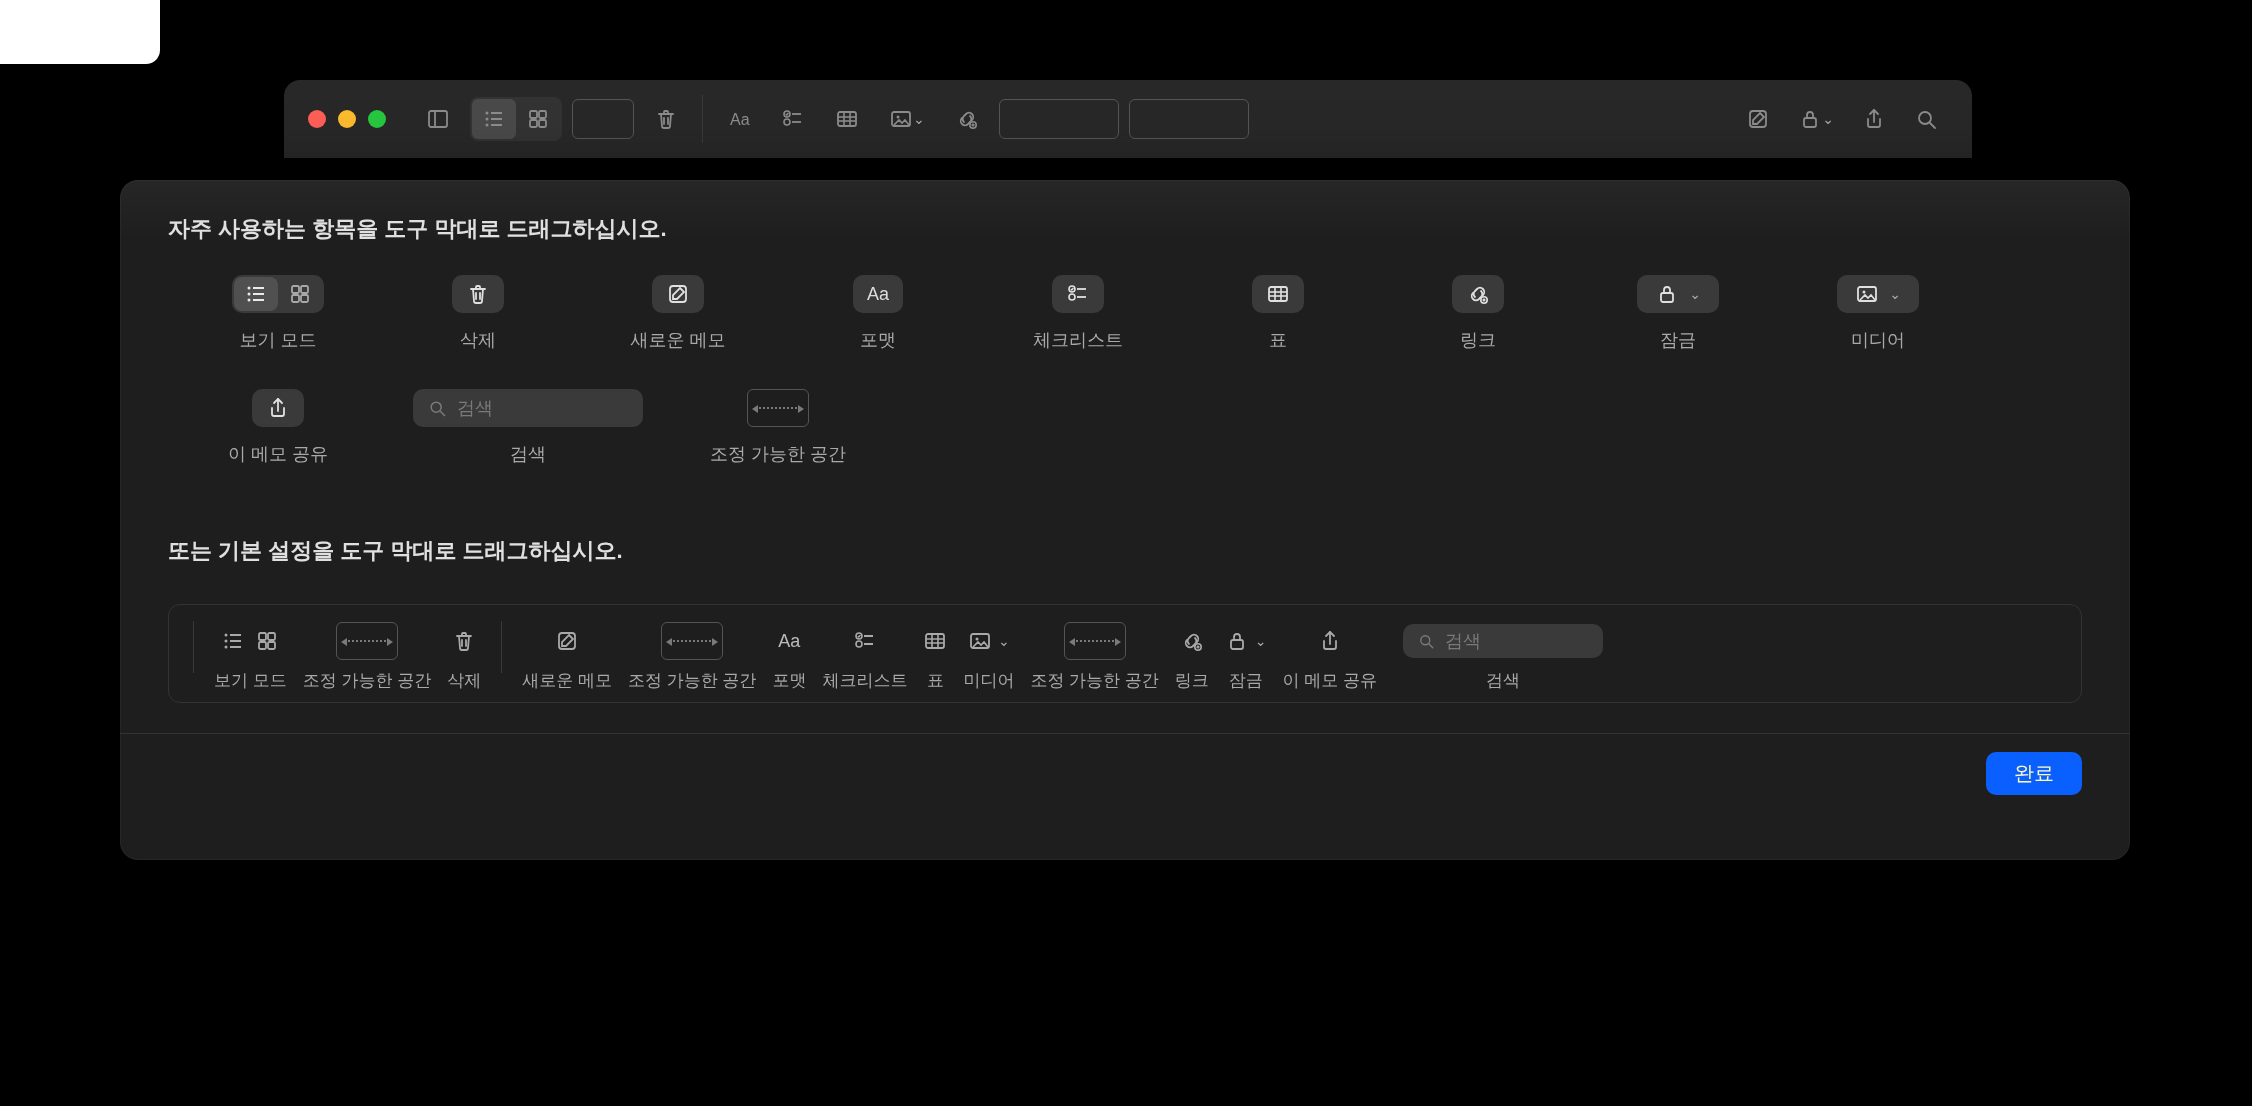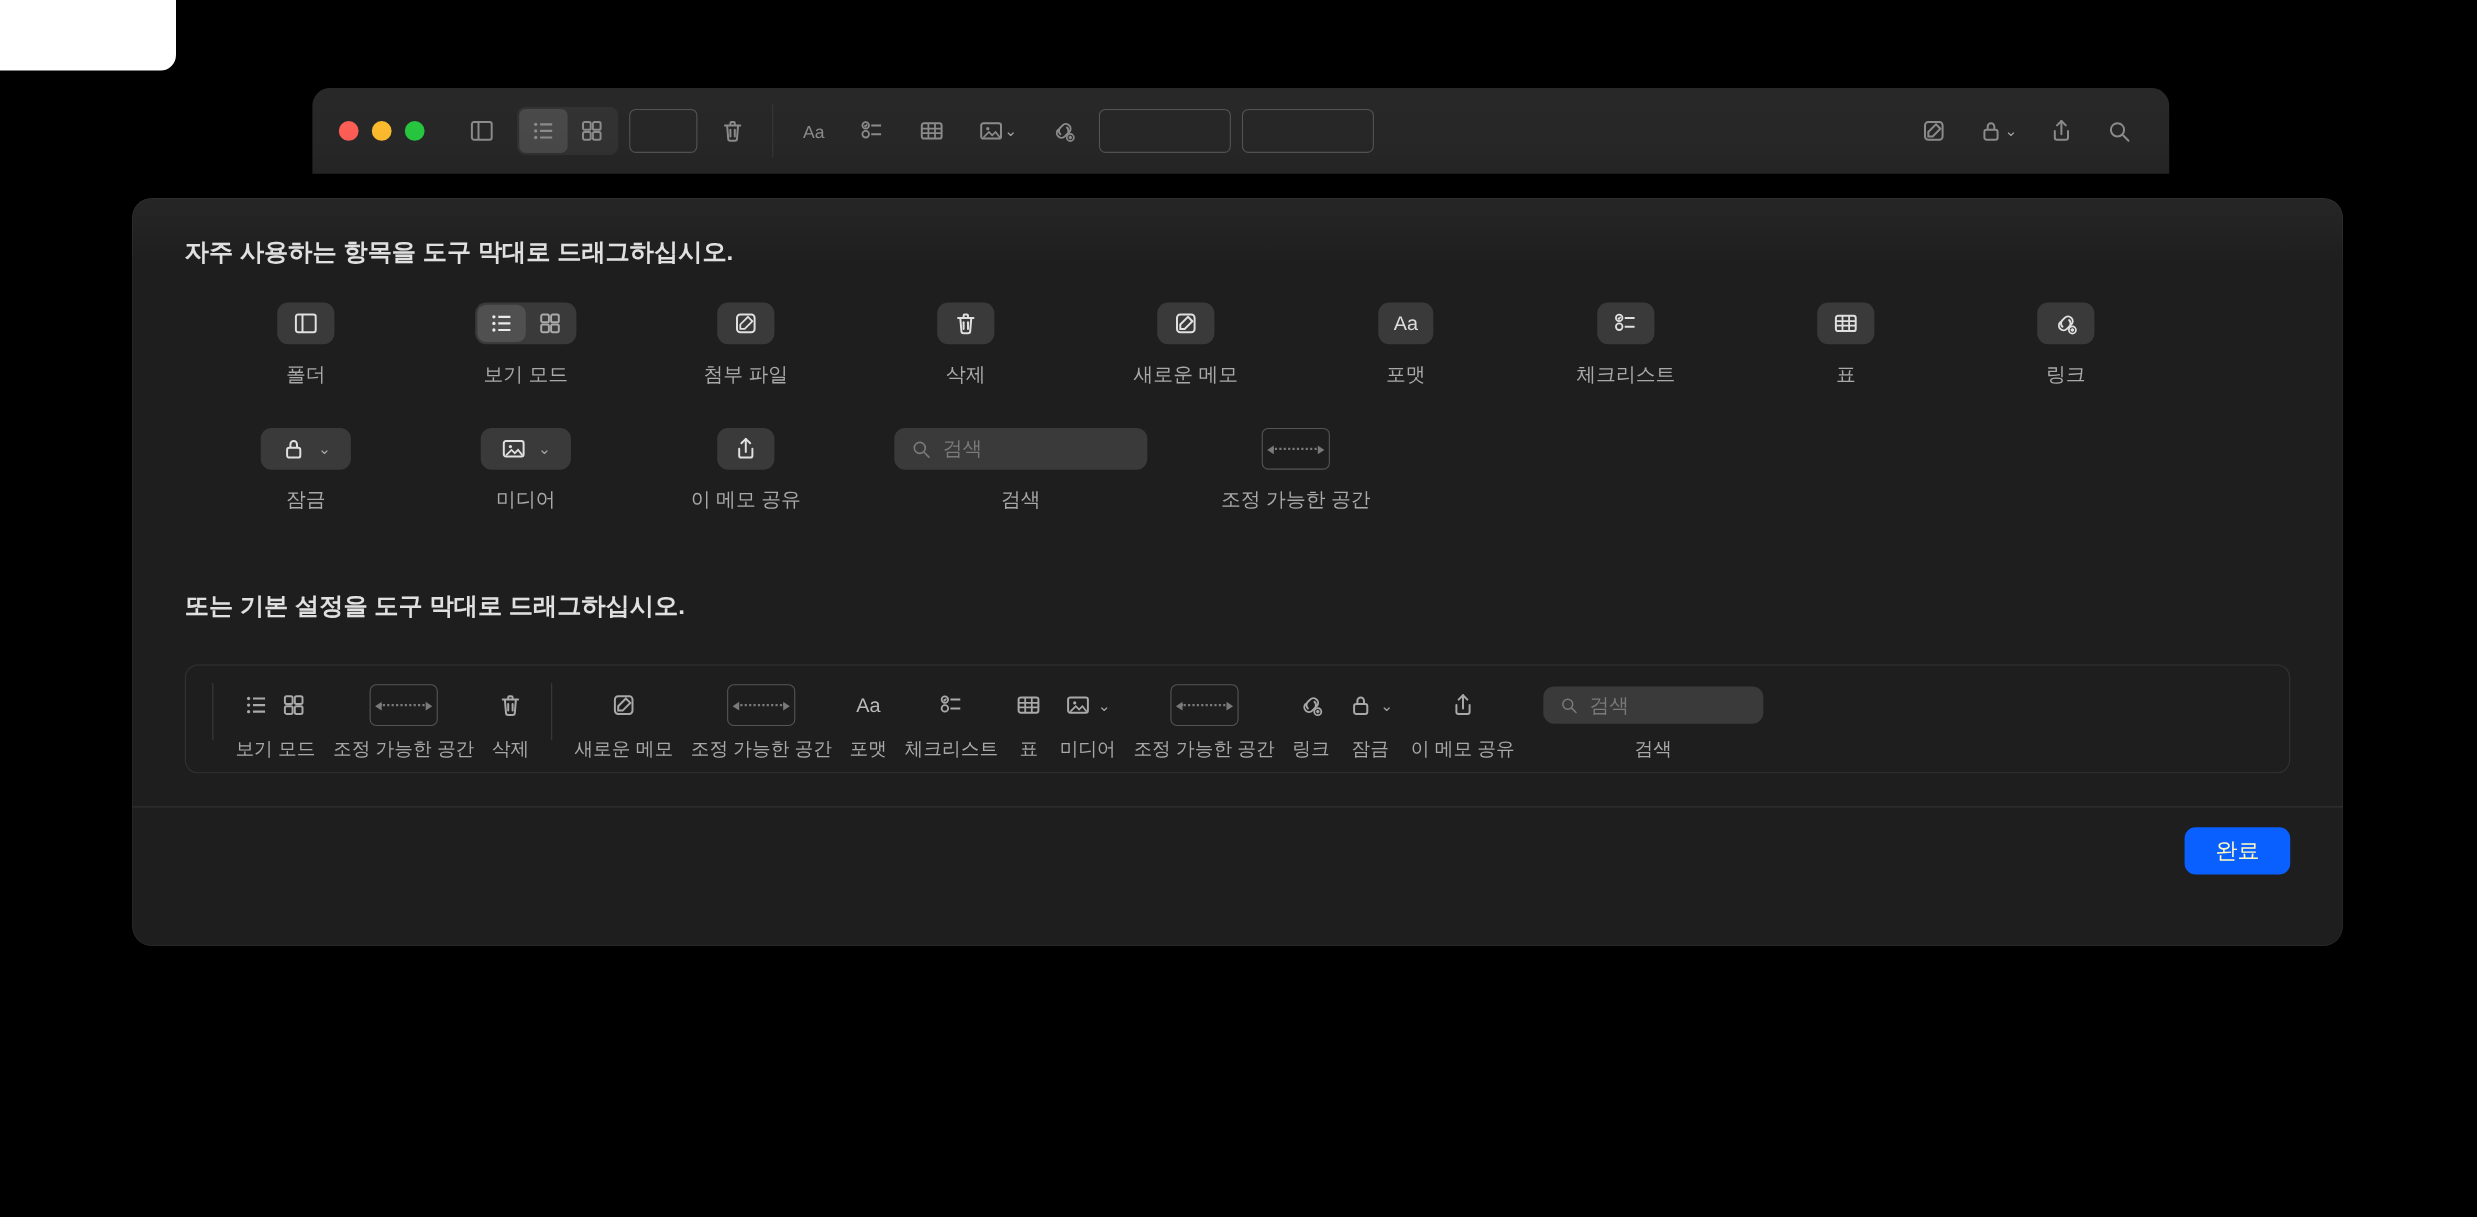--- a/index.html
+++ b/index.html
@@ -363,59 +363,39 @@
         </svg>
       </div>
   </div>
 </div>
 
 <div class="sheet" style="background:linear-gradient(var(--bg-sheet-top),var(--bg-sheet) 60px);">
   <h2>자주 사용하는 항목을 도구 막대로 드래그하십시오.</h2>
 
   <div class="items-grid">
 
-    <div class="item">
-      <div class="icon-well">
-          <div class="pill">
-            <svg class="ico">
-              <use href="#i-sidebar"></use>
-            </svg>
-          </div>
-        </div>
-      <div class="item-label">폴더</div>
-    </div>
 
     <div class="item">
       <div class="icon-well">
         <div class="dual-pill">
           <div class="seg active">
               <svg class="ico">
                 <use href="#i-list"></use>
               </svg>
             </div>
           <div class="seg">
               <svg class="ico">
                 <use href="#i-grid"></use>
               </svg>
             </div>
         </div>
       </div>
       <div class="item-label">보기 모드</div>
     </div>
 
-    <div class="item">
-      <div class="icon-well">
-          <div class="pill">
-            <svg class="ico">
-              <use href="#i-attach"></use>
-            </svg>
-          </div>
-        </div>
-      <div class="item-label">첨부 파일</div>
-    </div>
 
     <div class="item">
       <div class="icon-well">
           <div class="pill">
             <svg class="ico">
               <use href="#i-trash"></use>
             </svg>
           </div>
         </div>
       <div class="item-label">삭제</div>

